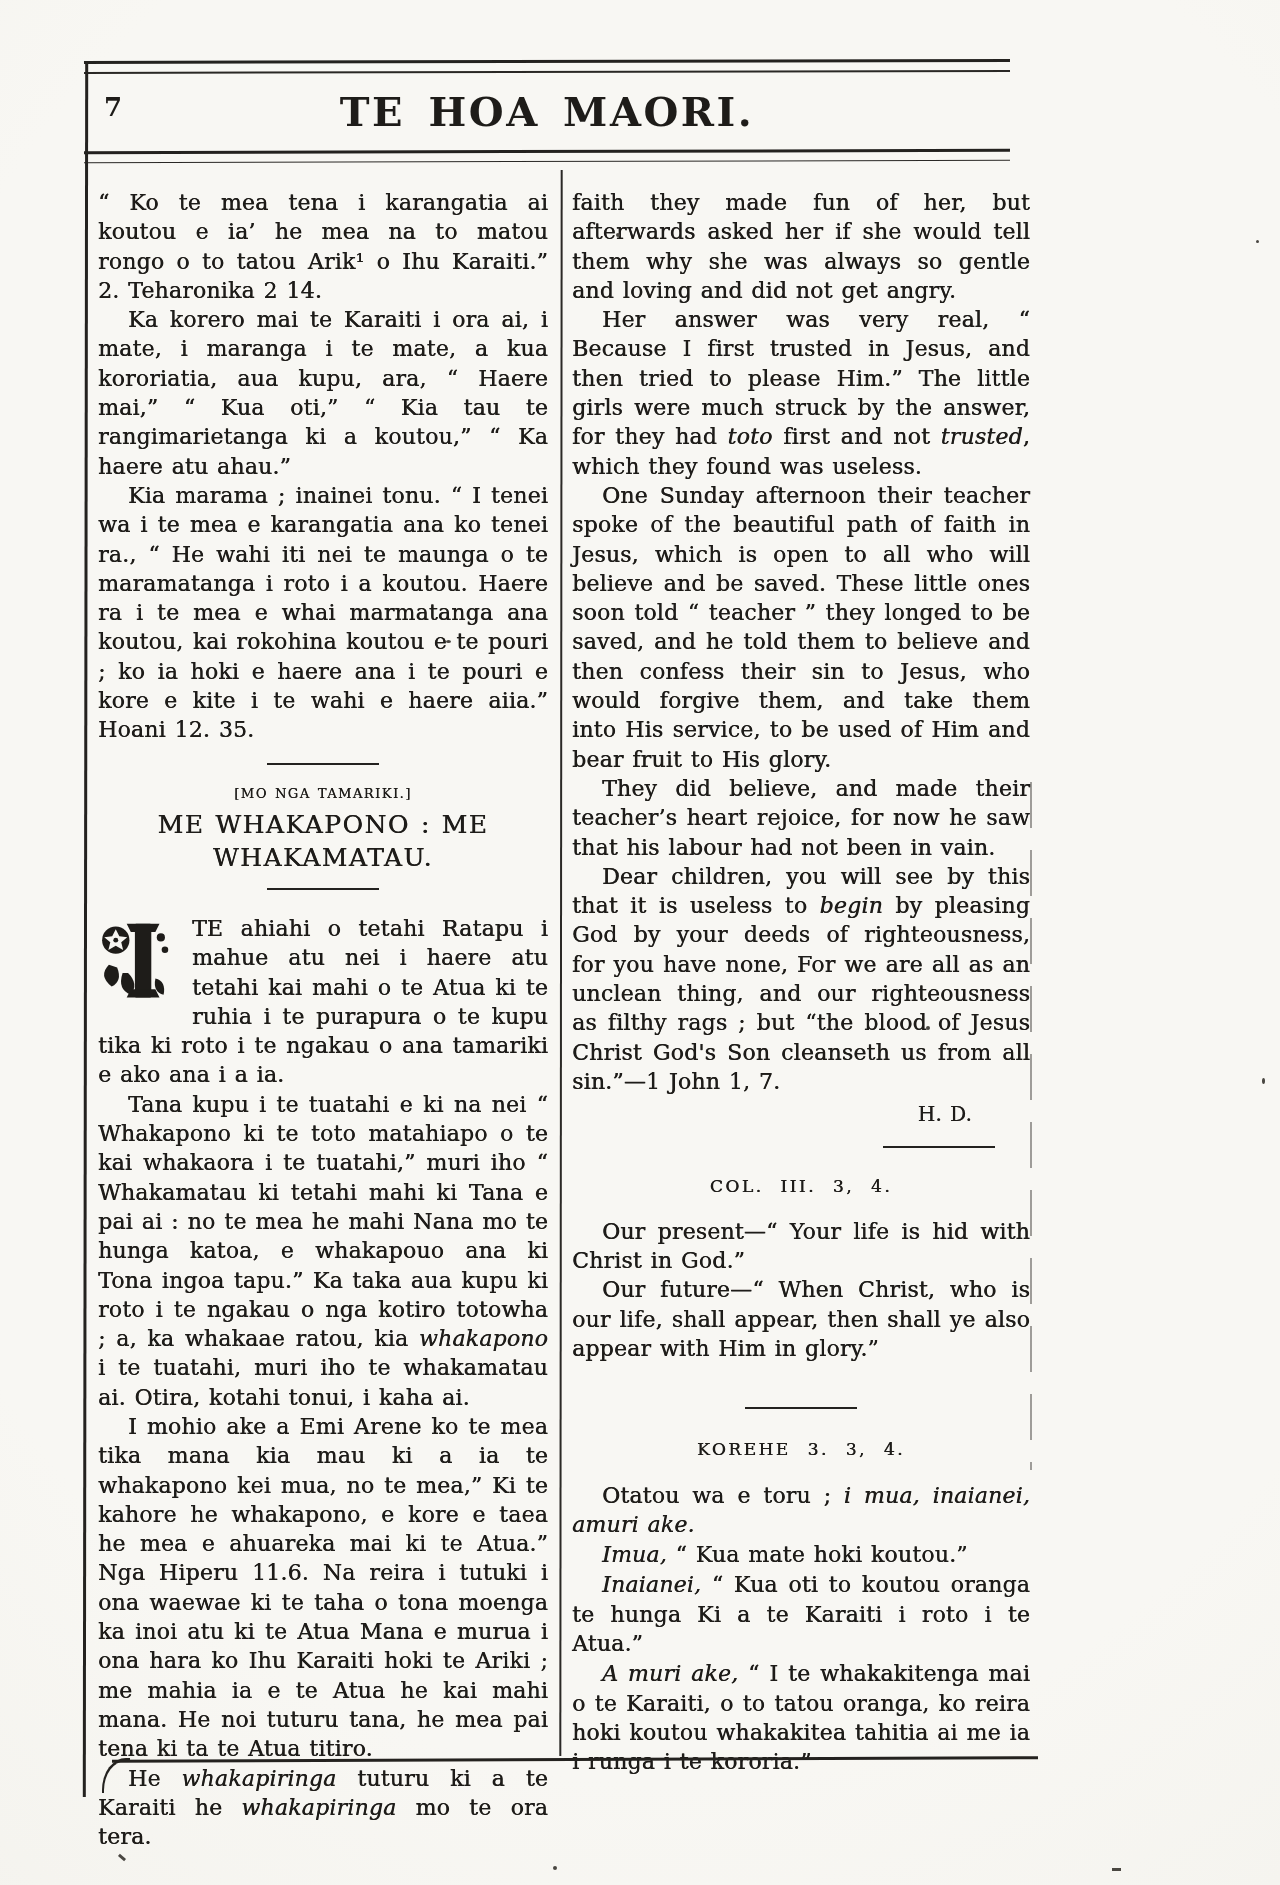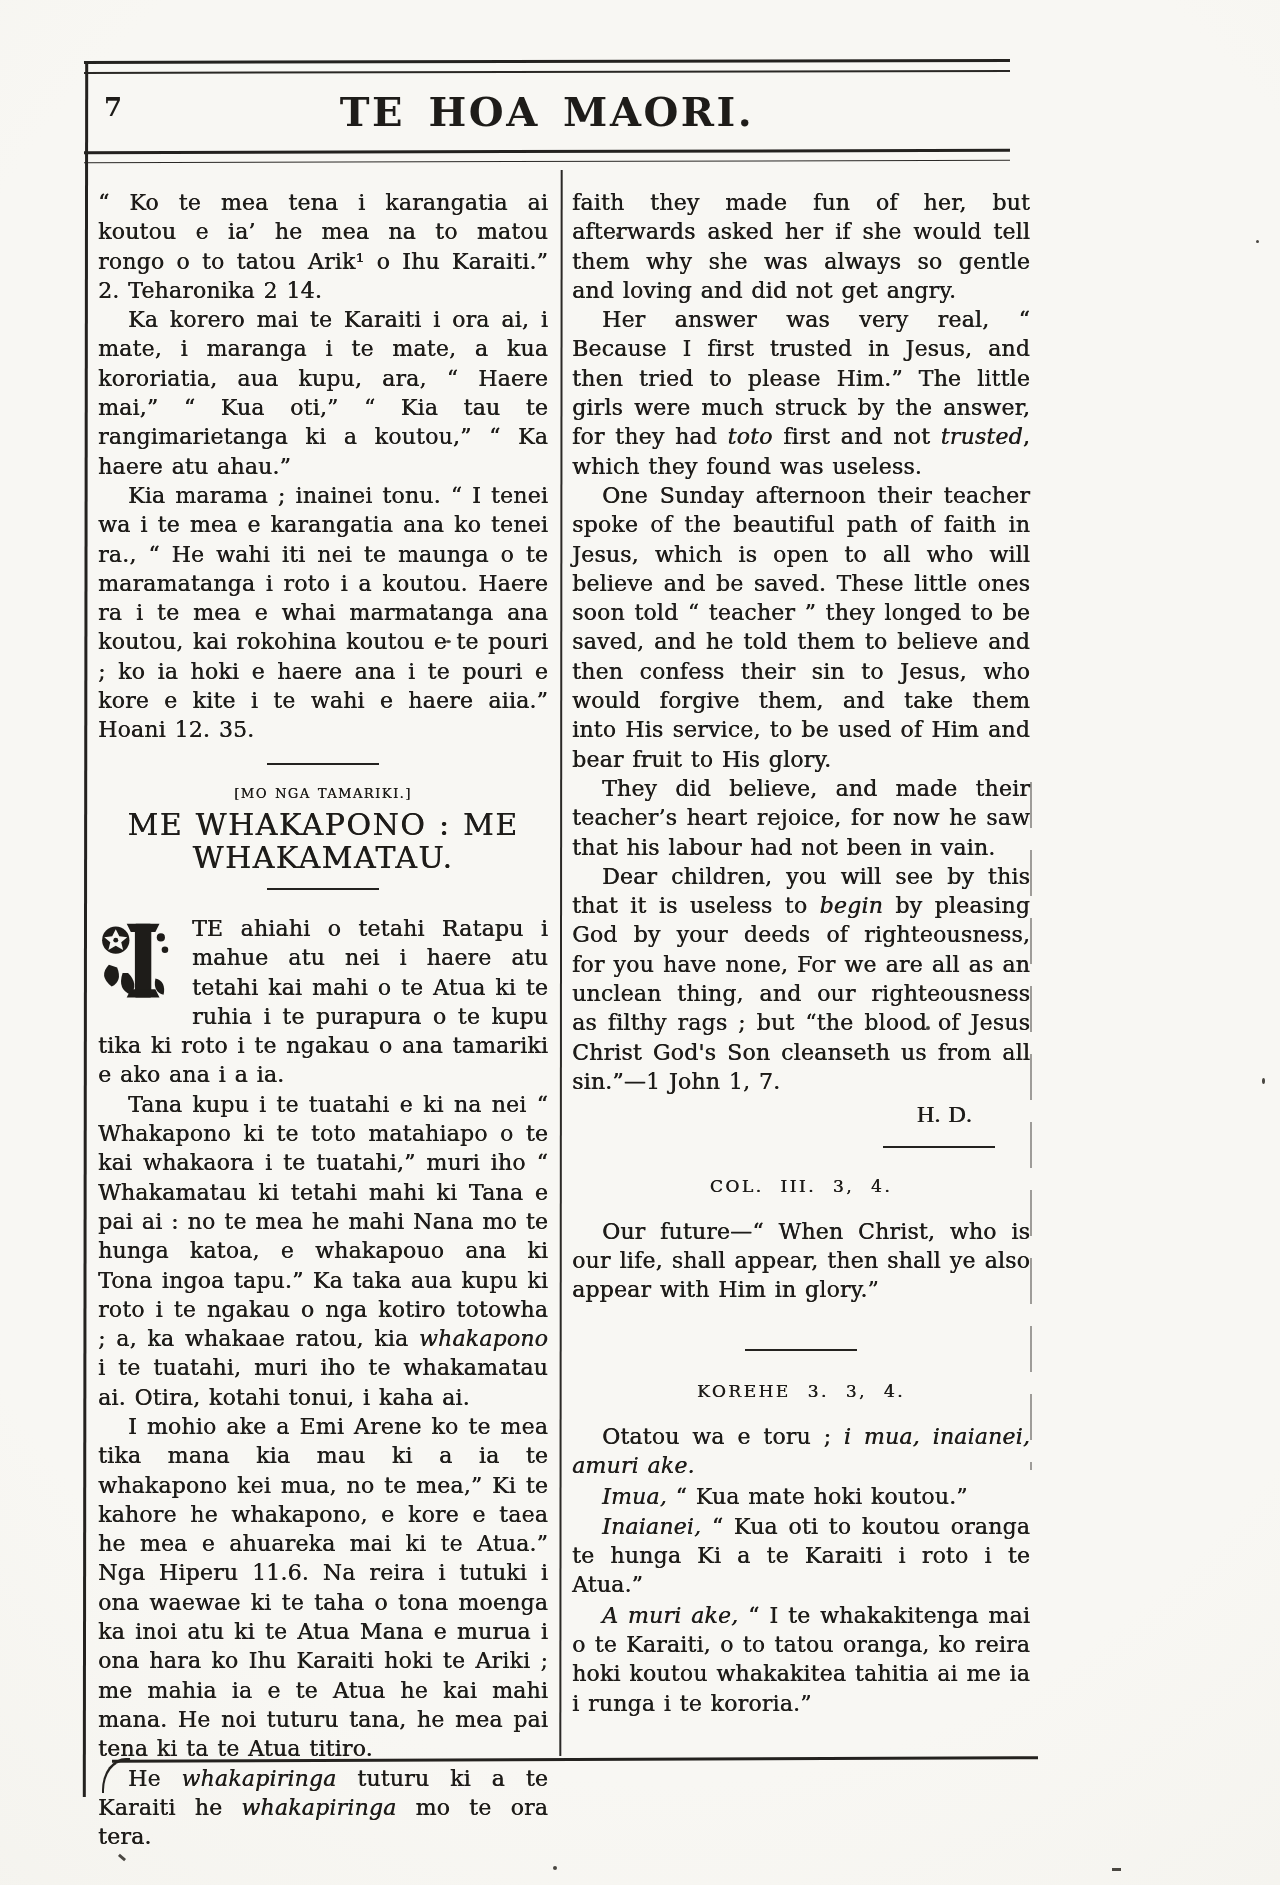--- a/index.html
+++ b/index.html
@@ -33,25 +33,25 @@
     text-shadow:0.4px 0 0 currentColor;}
   .col-left{left:98px;width:450px;}
   .col-right{left:572px;width:458px;}
   .col p{margin:0;text-align:justify;}
   .col p.indent{text-indent:30px;}
   .col p.noindent{text-indent:0;}
   em{font-style:italic;}
   .hr-short{width:112px;height:0;border-top:2.5px solid #24221f;margin:18px auto 14px auto;}
   .hr-title{margin:14px auto 20px auto;}
   .kicker{text-align:center;font-size:13px;letter-spacing:1.5px;margin-top:4px;text-shadow:0.3px 0 0 currentColor;}
-  .sec-title{text-align:center;font-size:30px;letter-spacing:1.5px;line-height:33px;text-shadow:0.4px 0 0 currentColor;}
+  .sec-title{text-align:center;font-size:25px;letter-spacing:1.5px;line-height:33px;text-shadow:0.4px 0 0 currentColor;}
   .story{margin-top:24px;}
   .dropcap{float:left;width:82px;height:88px;margin:4px 12px 0 0;}
   .dropcap svg{width:82px;height:88px;display:block;}
-  .signature{text-align:right;padding-right:58px;margin-top:4px;font-size:24px;font-family:Liberation Serif, serif;}
+  .signature{text-align:right;padding-right:58px;margin-top:4px;font-size:20px;}
   .hr-right-1{margin:16px auto 24px auto;transform:translateX(138px);}
   .hr-right-2{margin:44px auto 26px auto;}
   .heading{text-align:center;font-size:17px;letter-spacing:2.5px;word-spacing:9px;
     margin-bottom:16px;text-shadow:0.4px 0 0 currentColor;}
   .korehe-block p{margin-bottom:1px;}
   
   .speck{position:absolute;background:#4a4742;border-radius:50%;}
   .s1{left:616px;top:233px;width:4px;height:4px;}
   .s2{left:926px;top:1026px;width:4px;height:4px;}
   .s3{left:446px;top:640px;width:5px;height:3px;}
@@ -123,20 +123,21 @@
         <p class="indent"><span>Her answer was very real, “ Because I first trusted in Jesus, and then tried to please Him.”  The little girls were much struck by the answer, for they had </span><em>toto</em><span> first and not </span><em>trusted</em><span>, which they found was useless.</span></p>
         <p class="indent"><span>One Sunday afternoon their teacher spoke of the beautiful path of faith in Jesus, which is open to all who will believe and be saved. These little ones soon told “ teacher ” they longed to be saved, and he told them to believe and then confess their sin to Jesus, who would forgive them, and take them into His service, to be used of Him and bear fruit to His glory.</span></p>
         <p class="indent"><span>They did believe, and made their teacher’s heart rejoice, for now he saw that his labour had not been in vain.</span></p>
         <p class="indent"><span>Dear children, you will see by this that it is useless to </span><em>begin</em><span> by pleasing God by your deeds of righteousness, for you have none, For we are all as an unclean thing, and our righteousness as filthy rags ; but “the blood of Jesus Christ God's Son cleanseth us from all sin.”—1 John 1, 7.</span></p>
       </div>
     <div class="signature">H. D.</div>
 
     <div class="hr-short hr-right-1"></div>
     <div class="heading">COL.  III.  3, 4.</div>
     <div>
+        <p class="indent"><span>Our present—“ Your life is hid with Christ in God.”</span></p>
         <p class="indent"><span>Our future—“ When Christ, who is our life, shall appear, then shall ye also appear with Him in glory.”</span></p>
       </div>
 
     <div class="hr-short hr-right-2"></div>
     <div class="heading">KOREHE 3. 3, 4.</div>
     <div class="korehe-block">
         <p class="indent"><span>Otatou wa e toru ;  </span><em>i mua, inaianei, amuri ake.</em></p>
         <p class="indent"><em>Imua,</em><span> “ Kua mate hoki koutou.”</span></p>
         <p class="indent"><em>Inaianei,</em><span> “ Kua oti to koutou oranga te hunga Ki a te Karaiti i roto i te Atua.”</span></p>
         <p class="indent"><em>A muri ake,</em><span> “ I te whakakitenga mai o te Karaiti, o to tatou oranga, ko reira hoki koutou whakakitea tahitia ai me ia i runga i te kororia.”</span></p>

